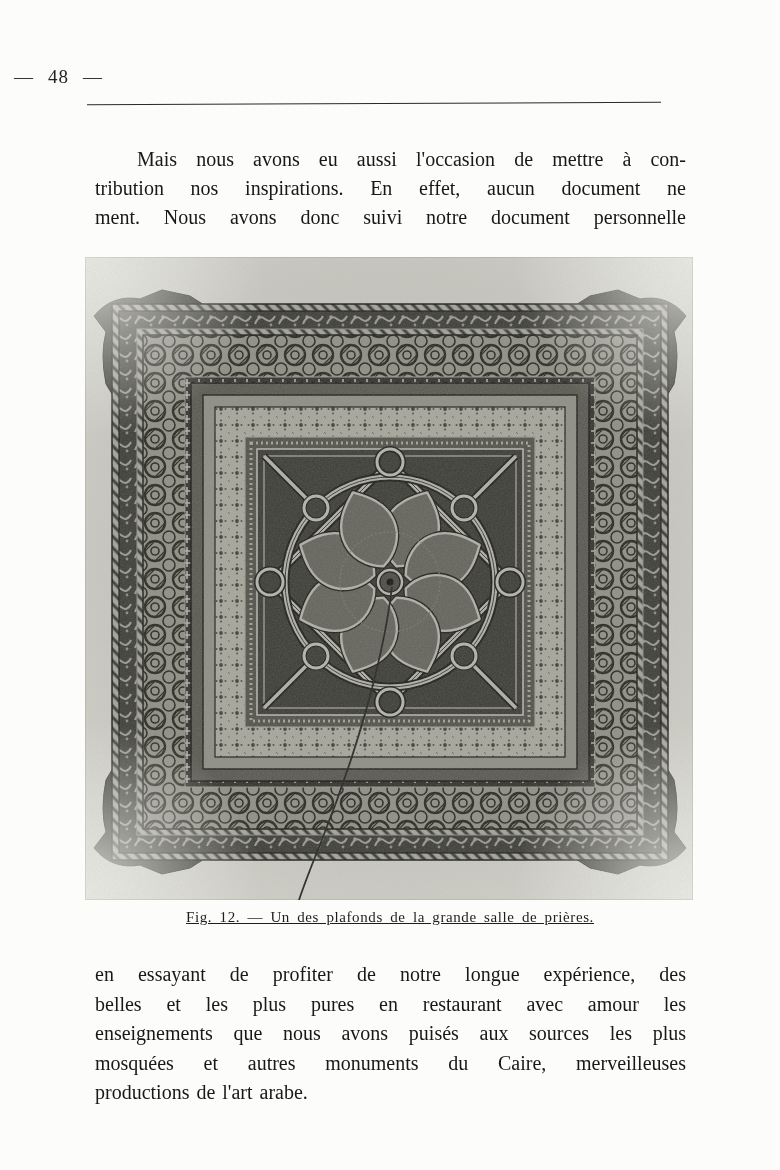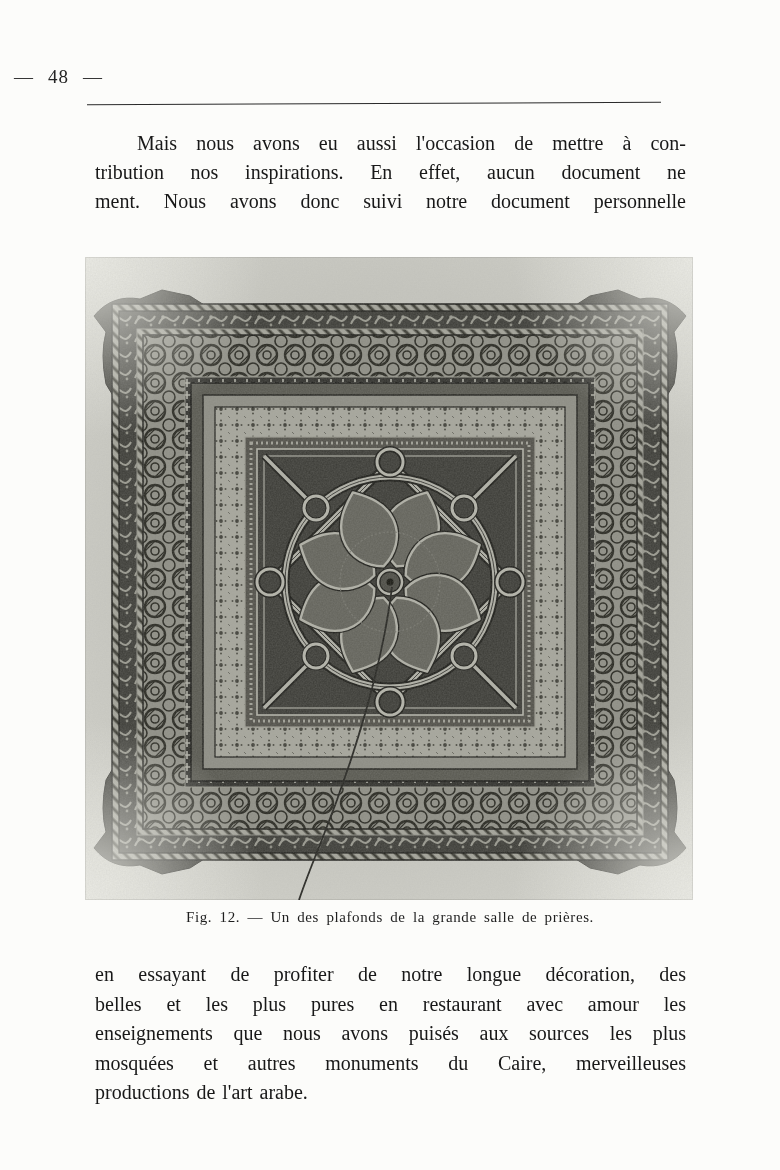--- a/index.html
+++ b/index.html
@@ -26,31 +26,32 @@
     font-size:20px;line-height:29px;color:#181818;
     word-spacing:2px;
   }
   .para .tline{
     text-align:justify;
     text-align-last:justify;
     height:29px;overflow:visible;white-space:normal;
   }
   .para .tline.left-last{text-align-last:left;}
   .p1{top:129px;}
-  .p1 .tline:first-child{text-indent:42px;}
+  .p1 .tline:first-child{text-indent:42px;margin-top:16px;}
   .p2{top:960px;line-height:29.5px;}
   .p2 .tline{height:29.5px;}
   .figure-wrap{
     position:absolute;left:85px;top:257px;width:608px;height:643px;
   }
   .figure-wrap svg{display:block;width:608px;height:643px;}
   .figure-caption{
     position:absolute;top:909px;left:0;width:780px;
     text-align:center;font-size:15px;letter-spacing:0.6px;word-spacing:3px;
     color:#1e1e1e;
+    text-decoration:underline;
   }
 </style>
 </head>
 <body>
 
 <div class="page-header">
   <span class="dash">—</span><span>48</span><span class="dash">—</span>
 </div>
 
 <div class="header-rule"></div>
@@ -239,18 +240,18 @@
       <circle cx="608" cy="643" r="180" fill="url(#cornerGrad)"></circle>
     </g>
     <rect x="0" y="0" width="608" height="643" filter="url(#grainF)" opacity="0.45"></rect>
     <rect x="0.5" y="0.5" width="607" height="642" fill="none" stroke="rgba(0,0,0,0.08)"></rect>
   </svg>
 </div>
 
 <div class="figure-caption">Fig. 12. — Un des plafonds de la grande salle de prières.</div>
 
 <div class="para p2">
-    <div class="tline">en essayant de profiter de notre longue décoration, des</div>
+    <div class="tline">en essayant de profiter de notre longue expérience, des</div>
     <div class="tline">belles et les plus pures en restaurant avec amour les</div>
     <div class="tline">enseignements que nous avons puisés aux sources les plus</div>
     <div class="tline">mosquées et autres monuments du Caire, merveilleuses</div>
     <div class="tline left-last">productions de l'art arabe.</div>
   </div>
 
 </body></html>

